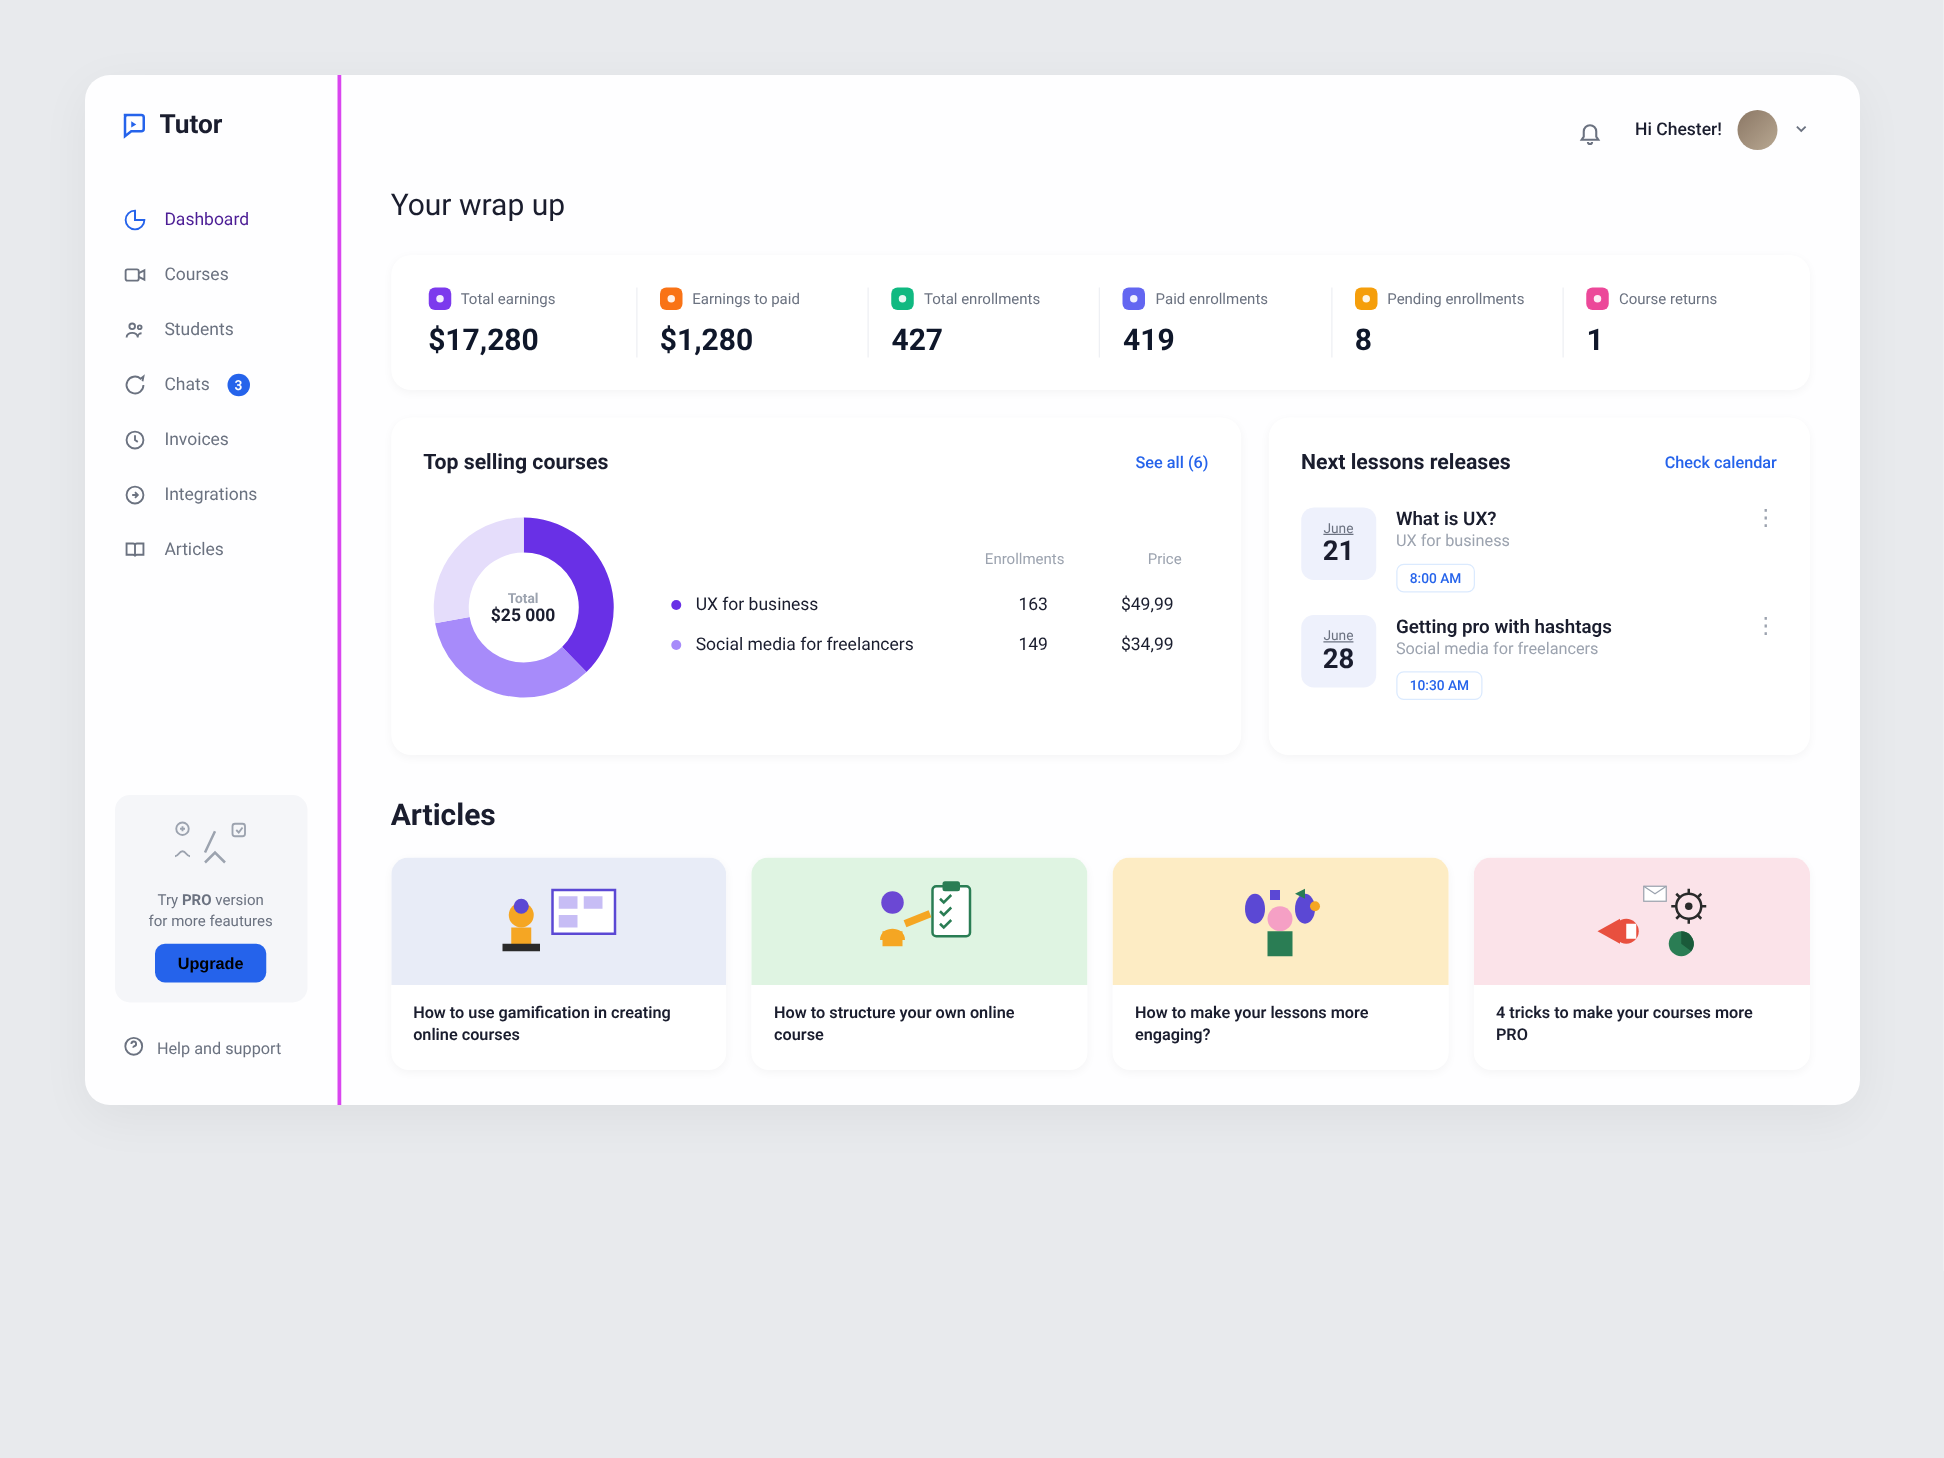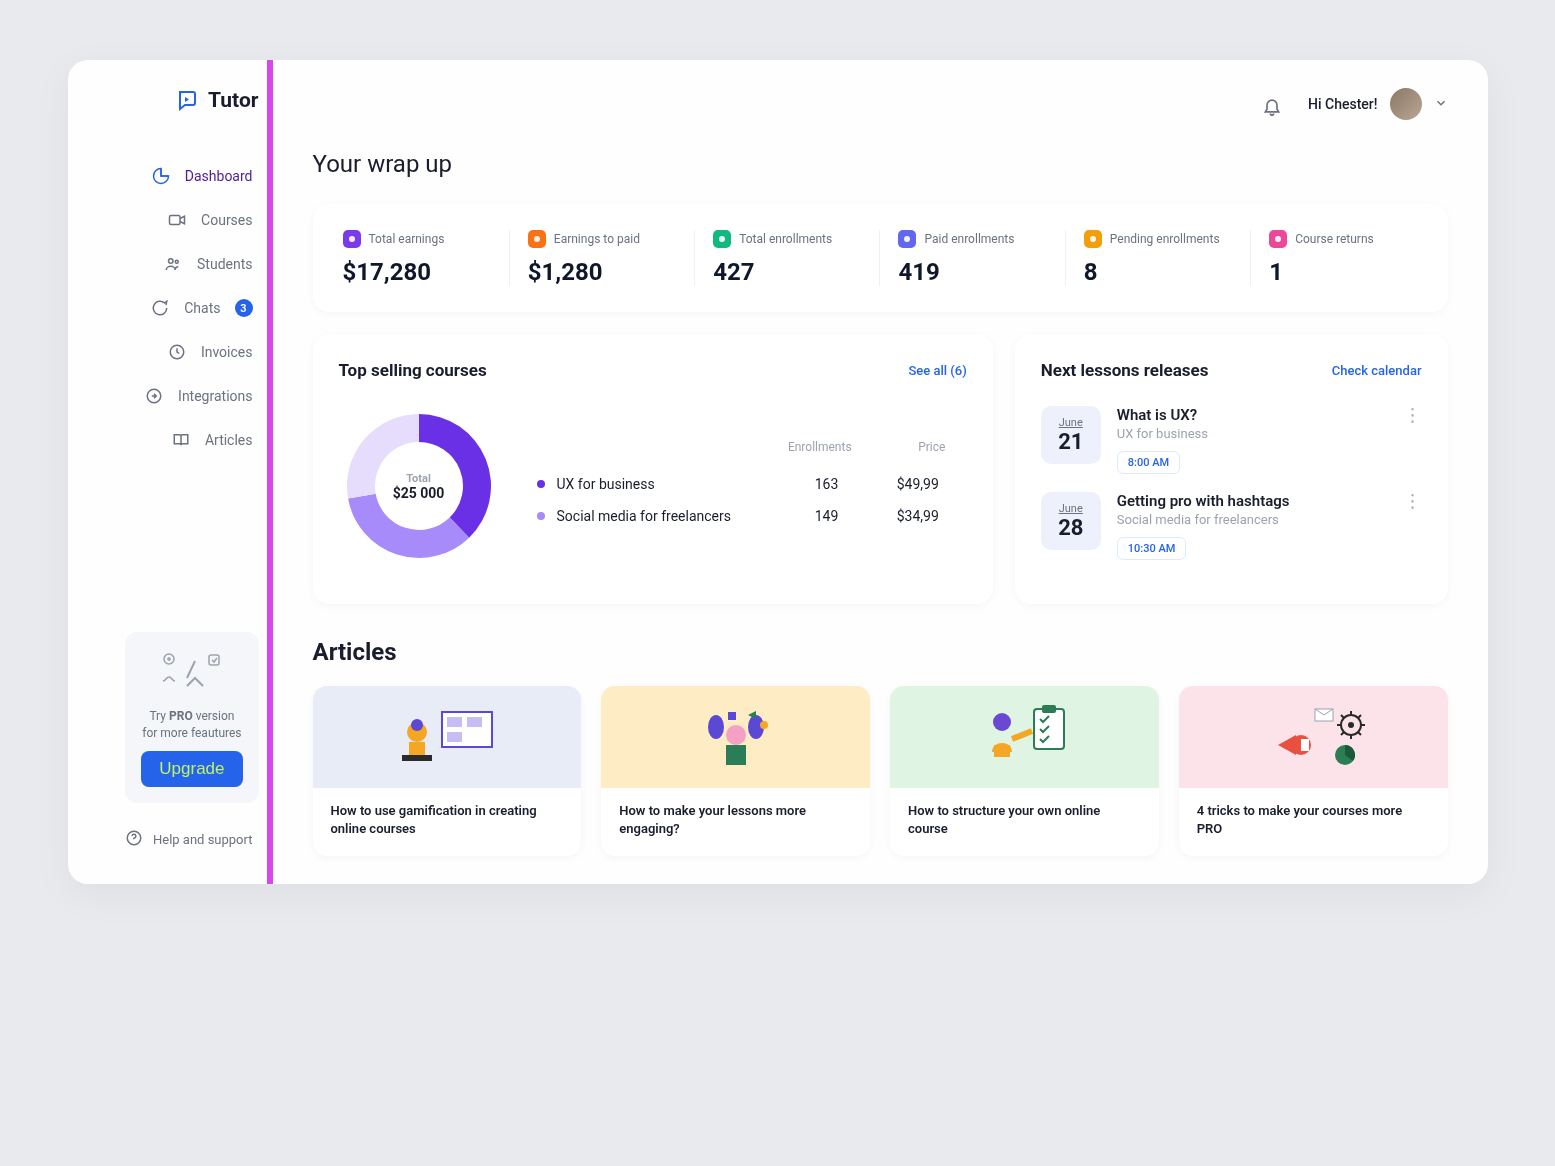--- a/index.html
+++ b/index.html
@@ -1,31 +1,31 @@
 <!DOCTYPE html>
 <html><head>
 <meta charset="utf-8">
 <style>
 * { box-sizing: border-box; margin: 0; padding: 0; }
 body { font-family: -apple-system, BlinkMacSystemFont, 'Segoe UI', Roboto, sans-serif; background: #e8eaed; padding: 60px; color: #1a1d2e; }
 .app { background: #fefeff; border-radius: 20px; width: 100%; max-width: 1420px; margin: 0 auto; display: flex; overflow: hidden; box-shadow: 0 10px 40px rgba(0,0,0,0.05); }
-.sidebar { width: 205px; border-right: 6px solid #d946ef; padding: 28px 8px; display: flex; flex-direction: column; align-items: flex-end; }
+.sidebar { width: 205px; border-right: 3px solid #d946ef; padding: 28px 24px; display: flex; flex-direction: column; }
 .logo { display: flex; align-items: center; gap: 8px; margin-bottom: 42px; padding-left: 4px; }
 .logo-mark { width: 24px; height: 24px; display: flex; align-items: center; justify-content: center; }
 .logo-text { font-size: 21px; font-weight: 700; color: #1a1d2e; }
 .nav-item { display: flex; align-items: center; gap: 14px; padding: 12px 6px; color: #6b7280; font-size: 14px; cursor: pointer; border-radius: 8px; }
 .nav-item.active { color: #4c1d95; font-weight: 400; }
 .nav-item.active .nav-icon { color: #2563eb; }
 .nav-icon { width: 20px; height: 20px; display: flex; align-items: center; justify-content: center; color: #6b7280; }
 .badge { background: #2563eb; color: #fff; border-radius: 10px; min-width: 18px; height: 18px; font-size: 11px; display: flex; align-items: center; justify-content: center; font-weight: 600; padding: 0 5px; }
 .spacer { flex: 1; }
 .promo { background: #f5f6f9; border-radius: 12px; padding: 16px; text-align: center; margin-bottom: 20px; }
 .promo-illustration { height: 50px; display: flex; align-items: center; justify-content: center; margin-bottom: 10px; }
 .promo-text { font-size: 12px; color: #6b7280; line-height: 1.4; margin-bottom: 10px; }
-.promo-btn { background: #2563eb; color: #bef264; border: none; border-radius: 8px; padding: 8px 18px; font-size: 17px; font-weight: 400; cursor: pointer; }
+.promo-btn { background: #2563eb; color: #000000; border: none; border-radius: 8px; padding: 8px 18px; font-size: 13px; font-weight: 700; cursor: pointer; }
 .help { display: flex; align-items: center; gap: 10px; color: #6b7280; font-size: 13px; padding: 6px; cursor: pointer; }
 .main { flex: 1; padding: 28px 40px; }
 .topbar { display: flex; justify-content: flex-end; align-items: flex-end; gap: 26px; margin-bottom: 30px; }
 .bell { cursor: pointer; color: #6b7280; }
 .user { display: flex; align-items: center; gap: 12px; cursor: pointer; }
 .greeting { font-size: 14px; font-weight: 500; color: #1a1d2e; }
 .avatar { width: 32px; height: 32px; border-radius: 50%; background: linear-gradient(135deg, #8b7765, #b8a892); }
 .chevron { color: #6b7280; }
 h1 { font-size: 24px; font-weight: 400; margin-bottom: 26px; color: #1a1d2e; }
 h2 { font-size: 24px; font-weight: 700; margin-bottom: 20px; color: #1a1d2e; }
@@ -343,46 +343,46 @@
               <circle cx="30" cy="28" r="6" fill="#5b48d4"></circle>
               <rect x="15" y="58" width="30" height="6" fill="#2a2a2a"></rect>
               <rect x="60" y="20" width="15" height="10" fill="#c7bdf5"></rect>
               <rect x="80" y="20" width="15" height="10" fill="#c7bdf5"></rect>
               <rect x="60" y="35" width="15" height="10" fill="#c7bdf5"></rect>
             </svg>
           </div>
           <div class="article-title">How to use gamification in creating online courses</div>
         </div>
         <div class="article">
+          <div class="article-img" style="background:#dff4e2">
+            <svg width="120" height="80" viewBox="0 0 120 80">
+              <rect x="70" y="12" width="30" height="40" fill="#fff" stroke="#2a7d54" stroke-width="2" rx="3"></rect>
+              <rect x="78" y="8" width="14" height="8" fill="#2a7d54" rx="2"></rect>
+              <path d="M76 22l3 3 6-6M76 32l3 3 6-6M76 42l3 3 6-6" stroke="#2a7d54" stroke-width="2" fill="none"></path>
+              <circle cx="38" cy="25" r="9" fill="#6b48d4"></circle>
+              <path d="M28 55c0-12 20-12 20 0" fill="#f5a623"></path>
+              <rect x="30" y="48" width="16" height="12" fill="#f5a623"></rect>
+              <path d="M48 42l20-8" stroke="#f5a623" stroke-width="6"></path>
+            </svg>
+          </div>
+          <div class="article-title">How to structure your own online course</div>
+        </div>
+        <div class="article">
           <div class="article-img" style="background:#fdecc4">
             <svg width="120" height="80" viewBox="0 0 120 80">
               <circle cx="60" cy="38" r="10" fill="#f5a0c5"></circle>
               <rect x="50" y="48" width="20" height="20" fill="#2a7d54"></rect>
               <ellipse cx="40" cy="30" rx="8" ry="12" fill="#5b48d4"></ellipse>
               <ellipse cx="80" cy="30" rx="8" ry="12" fill="#5b48d4"></ellipse>
               <rect x="52" y="15" width="8" height="8" fill="#5b48d4"></rect>
               <polygon points="72,18 80,14 80,22" fill="#2a7d54"></polygon>
               <circle cx="88" cy="28" r="4" fill="#f5a623"></circle>
             </svg>
           </div>
           <div class="article-title">How to make your lessons more engaging?</div>
-        </div>
-        <div class="article">
-          <div class="article-img" style="background:#dff4e2">
-            <svg width="120" height="80" viewBox="0 0 120 80">
-              <rect x="70" y="12" width="30" height="40" fill="#fff" stroke="#2a7d54" stroke-width="2" rx="3"></rect>
-              <rect x="78" y="8" width="14" height="8" fill="#2a7d54" rx="2"></rect>
-              <path d="M76 22l3 3 6-6M76 32l3 3 6-6M76 42l3 3 6-6" stroke="#2a7d54" stroke-width="2" fill="none"></path>
-              <circle cx="38" cy="25" r="9" fill="#6b48d4"></circle>
-              <path d="M28 55c0-12 20-12 20 0" fill="#f5a623"></path>
-              <rect x="30" y="48" width="16" height="12" fill="#f5a623"></rect>
-              <path d="M48 42l20-8" stroke="#f5a623" stroke-width="6"></path>
-            </svg>
-          </div>
-          <div class="article-title">How to structure your own online course</div>
         </div>
         <div class="article">
           <div class="article-img" style="background:#fbe3e9">
             <svg width="120" height="80" viewBox="0 0 120 80">
               <path d="M25 48l18-10v20z" fill="#e8503f"></path>
               <circle cx="48" cy="48" r="10" fill="#e8503f"></circle>
               <rect x="48" y="42" width="8" height="12" fill="#fff"></rect>
               <circle cx="98" cy="28" r="10" fill="none" stroke="#2a2a2a" stroke-width="2"></circle>
               <circle cx="98" cy="28" r="3" fill="#2a2a2a"></circle>
               <path d="M98 18v-4M98 38v4M88 28h-4M108 28h4M91 21l-3-3M105 35l3 3M105 21l3-3M91 35l-3 3" stroke="#2a2a2a" stroke-width="2"></path>

